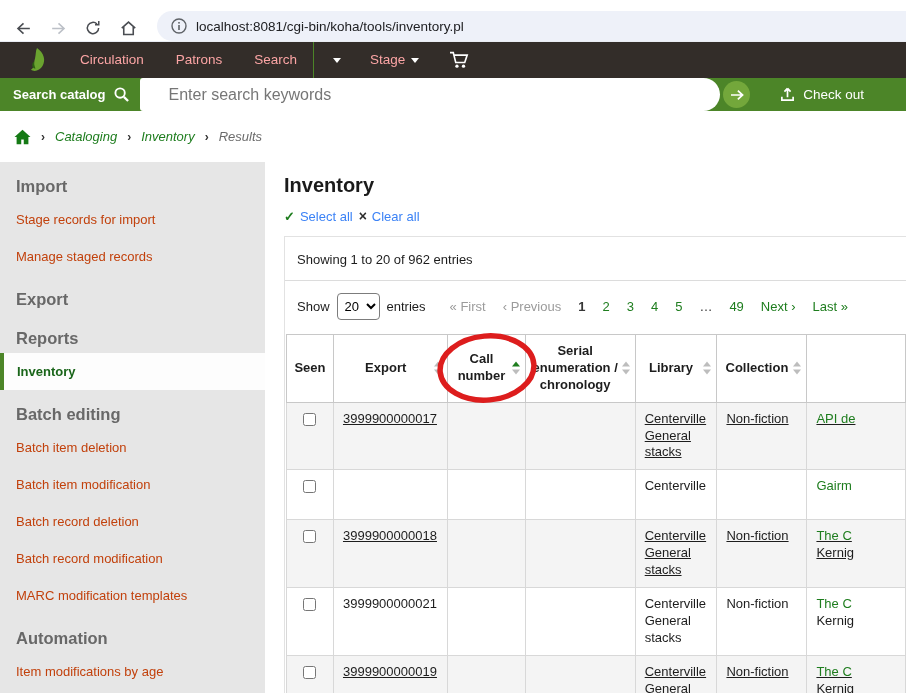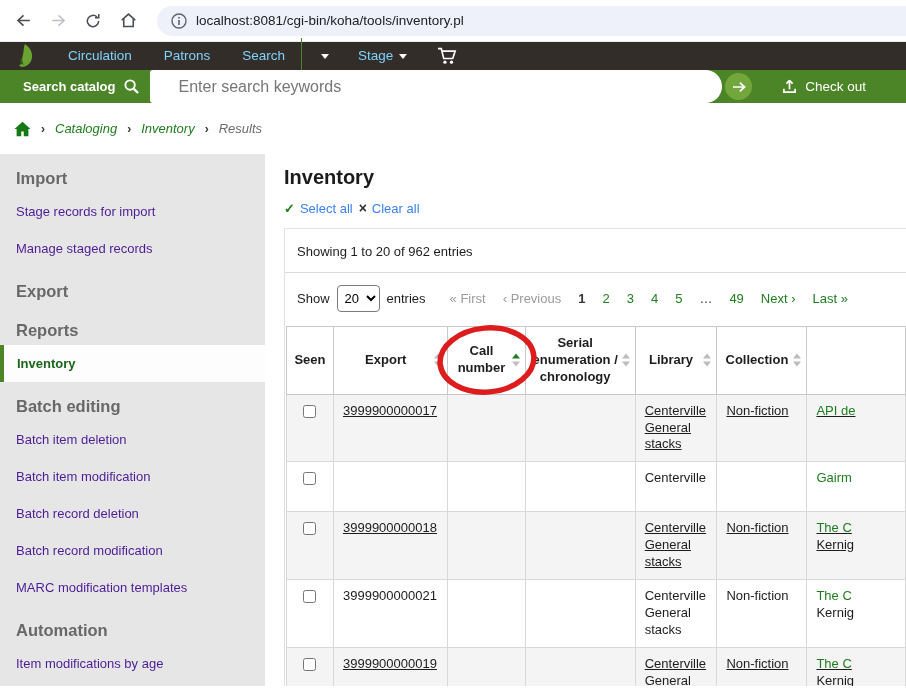--- a/index.html
+++ b/index.html
@@ -1,51 +1,51 @@
 <!DOCTYPE html>
 <html><head>
 <meta charset="utf-8">
 <style>
   * { margin:0; padding:0; box-sizing:border-box; }
   html,body { width:906px; height:693px; overflow:hidden; }
   body { font-family:"Liberation Sans", sans-serif; background:#fff; position:relative; font-size:13px; color:#1d1d1d; }
 
   
-  .browser-bar { height:42px; background:#fff; display:flex; align-items:center; padding:0 0 0 10px; border-bottom:1px solid #e9ecf3; }
+  .browser-bar { height:42px; background:#fff; display:flex; align-items:flex-end; padding:0 0 0 10px; border-bottom:1px solid #e9ecf3; }
   .chrome-btn { width:26px; height:26px; display:flex; align-items:center; justify-content:center; margin-right:9px; border-radius:50%; cursor:pointer; }
   .url-pill { flex:1 0 auto; height:30px; background:#eef1f9; border-radius:15px 0 0 15px; display:flex; align-items:center; gap:9px; padding:0 14px; margin-left:7px; margin-right:-4px; color:#202124; font-size:13.5px; }
 
   
-  .navbar { height:28px; background:#332d29; display:flex; align-items:center; color:#7dd3fc; padding-left:8px; }
+  .navbar { height:36px; background:#332d29; display:flex; align-items:center; color:#fca5a5; padding-left:20px; }
   .logo { margin:0 16px 0 4px; display:flex; }
   .nav-item { padding:0 16px; font-size:13.5px; line-height:36px; cursor:pointer; white-space:nowrap; }
   .nav-divider { width:1px; height:36px; background:#4c8528; }
   .caret { display:inline-block; width:0; height:0; border-left:4px solid transparent; border-right:4px solid transparent; border-top:5px solid #fff; margin-left:6px; vertical-align:middle; }
   .caret-only { padding:0 13px; line-height:36px; cursor:pointer; }
   .cart-btn { padding:0 14px; cursor:pointer; display:flex; align-items:center; height:36px; }
 
   
   .search-bar { height:33px; background:#4c8528; display:flex; align-items:center; }
-  .search-label { color:#fff; font-weight:bold; font-size:13px; padding:0 11px 0 23px; display:flex; align-items:center; gap:8px; white-space:nowrap; cursor:pointer;text-align:center; }
+  .search-label { color:#fff; font-weight:bold; font-size:13px; padding:0 11px 0 13px; display:flex; align-items:center; gap:8px; white-space:nowrap; cursor:pointer;text-align:center; }
   .search-input { width:640px; height:33px; border:none; border-radius:3px 17px 17px 3px; padding:0 29px; font-size:16px; color:#333; outline:none; }
   .search-input::placeholder { color:#767676; }
   .search-submit { width:27px; height:27px; min-width:27px; border-radius:50%; background:#73a73b; border:none; color:#fff; margin-left:3px; display:flex; align-items:center; justify-content:center; font-size:15px; cursor:pointer; }
   .checkout { margin-left:30px; color:#fff; display:flex; align-items:center; gap:8px; font-size:13.5px; white-space:nowrap; width:140px; cursor:pointer; }
 
   
   .breadcrumb { height:51px; background:#fff; display:flex; align-items:center; padding:0 14px; gap:10px; font-size:13px; }
   .crumb-sep { color:#333; font-weight:bold; font-size:12px; }
   .crumb-link { color:#1e7d1e; font-style:italic; cursor:pointer; }
   .crumb-current { color:#6b6b6b; font-style:italic; }
 
   
   .layout { display:flex; height:532px; overflow:hidden; align-items:stretch; }
   .sidebar { width:265px; min-width:265px; background:#e6e6e6; overflow:hidden; }
   .side-heading { font-size:16.5px; font-weight:bold; color:#686868; padding:15px 16px 5px; }
-  .side-item { font-size:13px; color:#4c1d95; padding:11px 16px; cursor:pointer; }
+  .side-item { font-size:13px; color:#c2410c; padding:11px 16px; cursor:pointer; }
   .side-item.active { background:#fdfdfd; border-left:4px solid #4c8528; padding-left:13px; color:#1a651a; font-weight:bold; }
 
   .main { flex:1; background:#fff; padding:12px 0 0 19px; overflow:hidden; }
   .page-title { font-size:20px; font-weight:bold; color:#1b1b1b; }
   .select-row { margin-top:11px; display:flex; align-items:center; font-size:13px; }
   .check-glyph { color:#1e7d1e; font-weight:bold; margin-right:5px; }
   .x-glyph { color:#2e2e2e; font-weight:bold; margin:0 5px 0 6px; font-size:14px; }
   .green-action { color:#3b82f6; cursor:pointer; }
 
   

